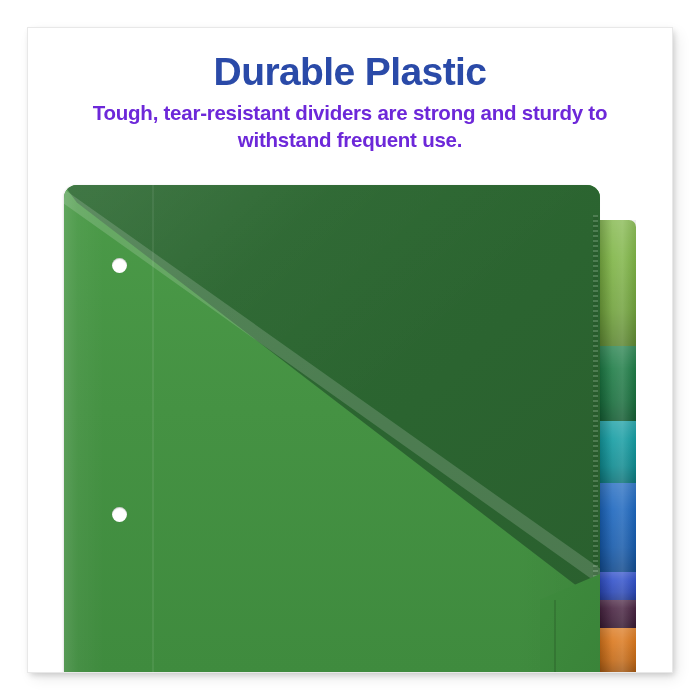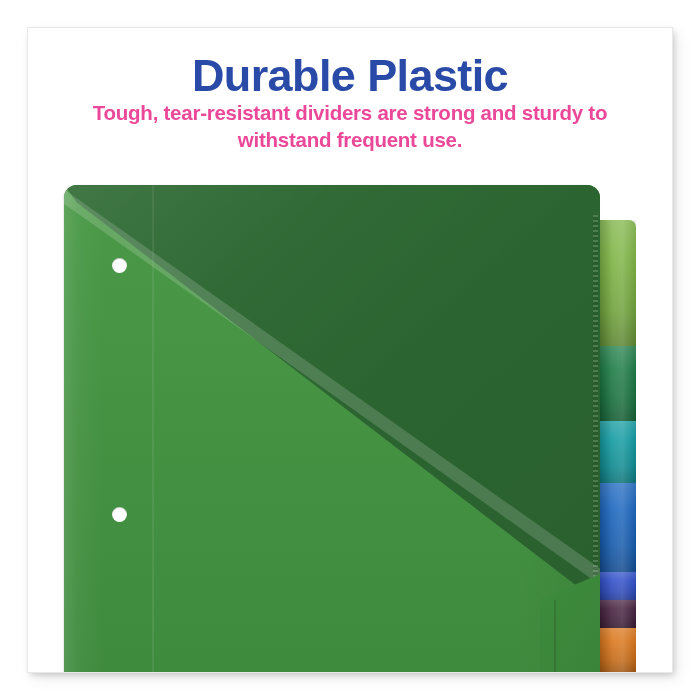--- a/index.html
+++ b/index.html
@@ -37,35 +37,35 @@
     overflow: hidden;
   }
 
   
   .headline {
     position: absolute;
     left: 0;
     top: 24px;
     width: 644px;
     text-align: center;
-    font-size: 45px;
+    font-size: 39px;
     font-weight: bold;
     letter-spacing: -0.6px;
     color: #2a4aa8;
     line-height: 1.05;
   }
   .subline {
     position: absolute;
     left: 22px;
     top: 72px;
     width: 600px;
     text-align: center;
     font-size: 20.5px;
     font-weight: bold;
-    color: #ec4899;
+    color: #6d28d9;
     line-height: 1.30;
     letter-spacing: -0.25px;
   }
 
   
   .photo {
     position: absolute;
     left: 0;
     top: 0;
     width: 644px;

